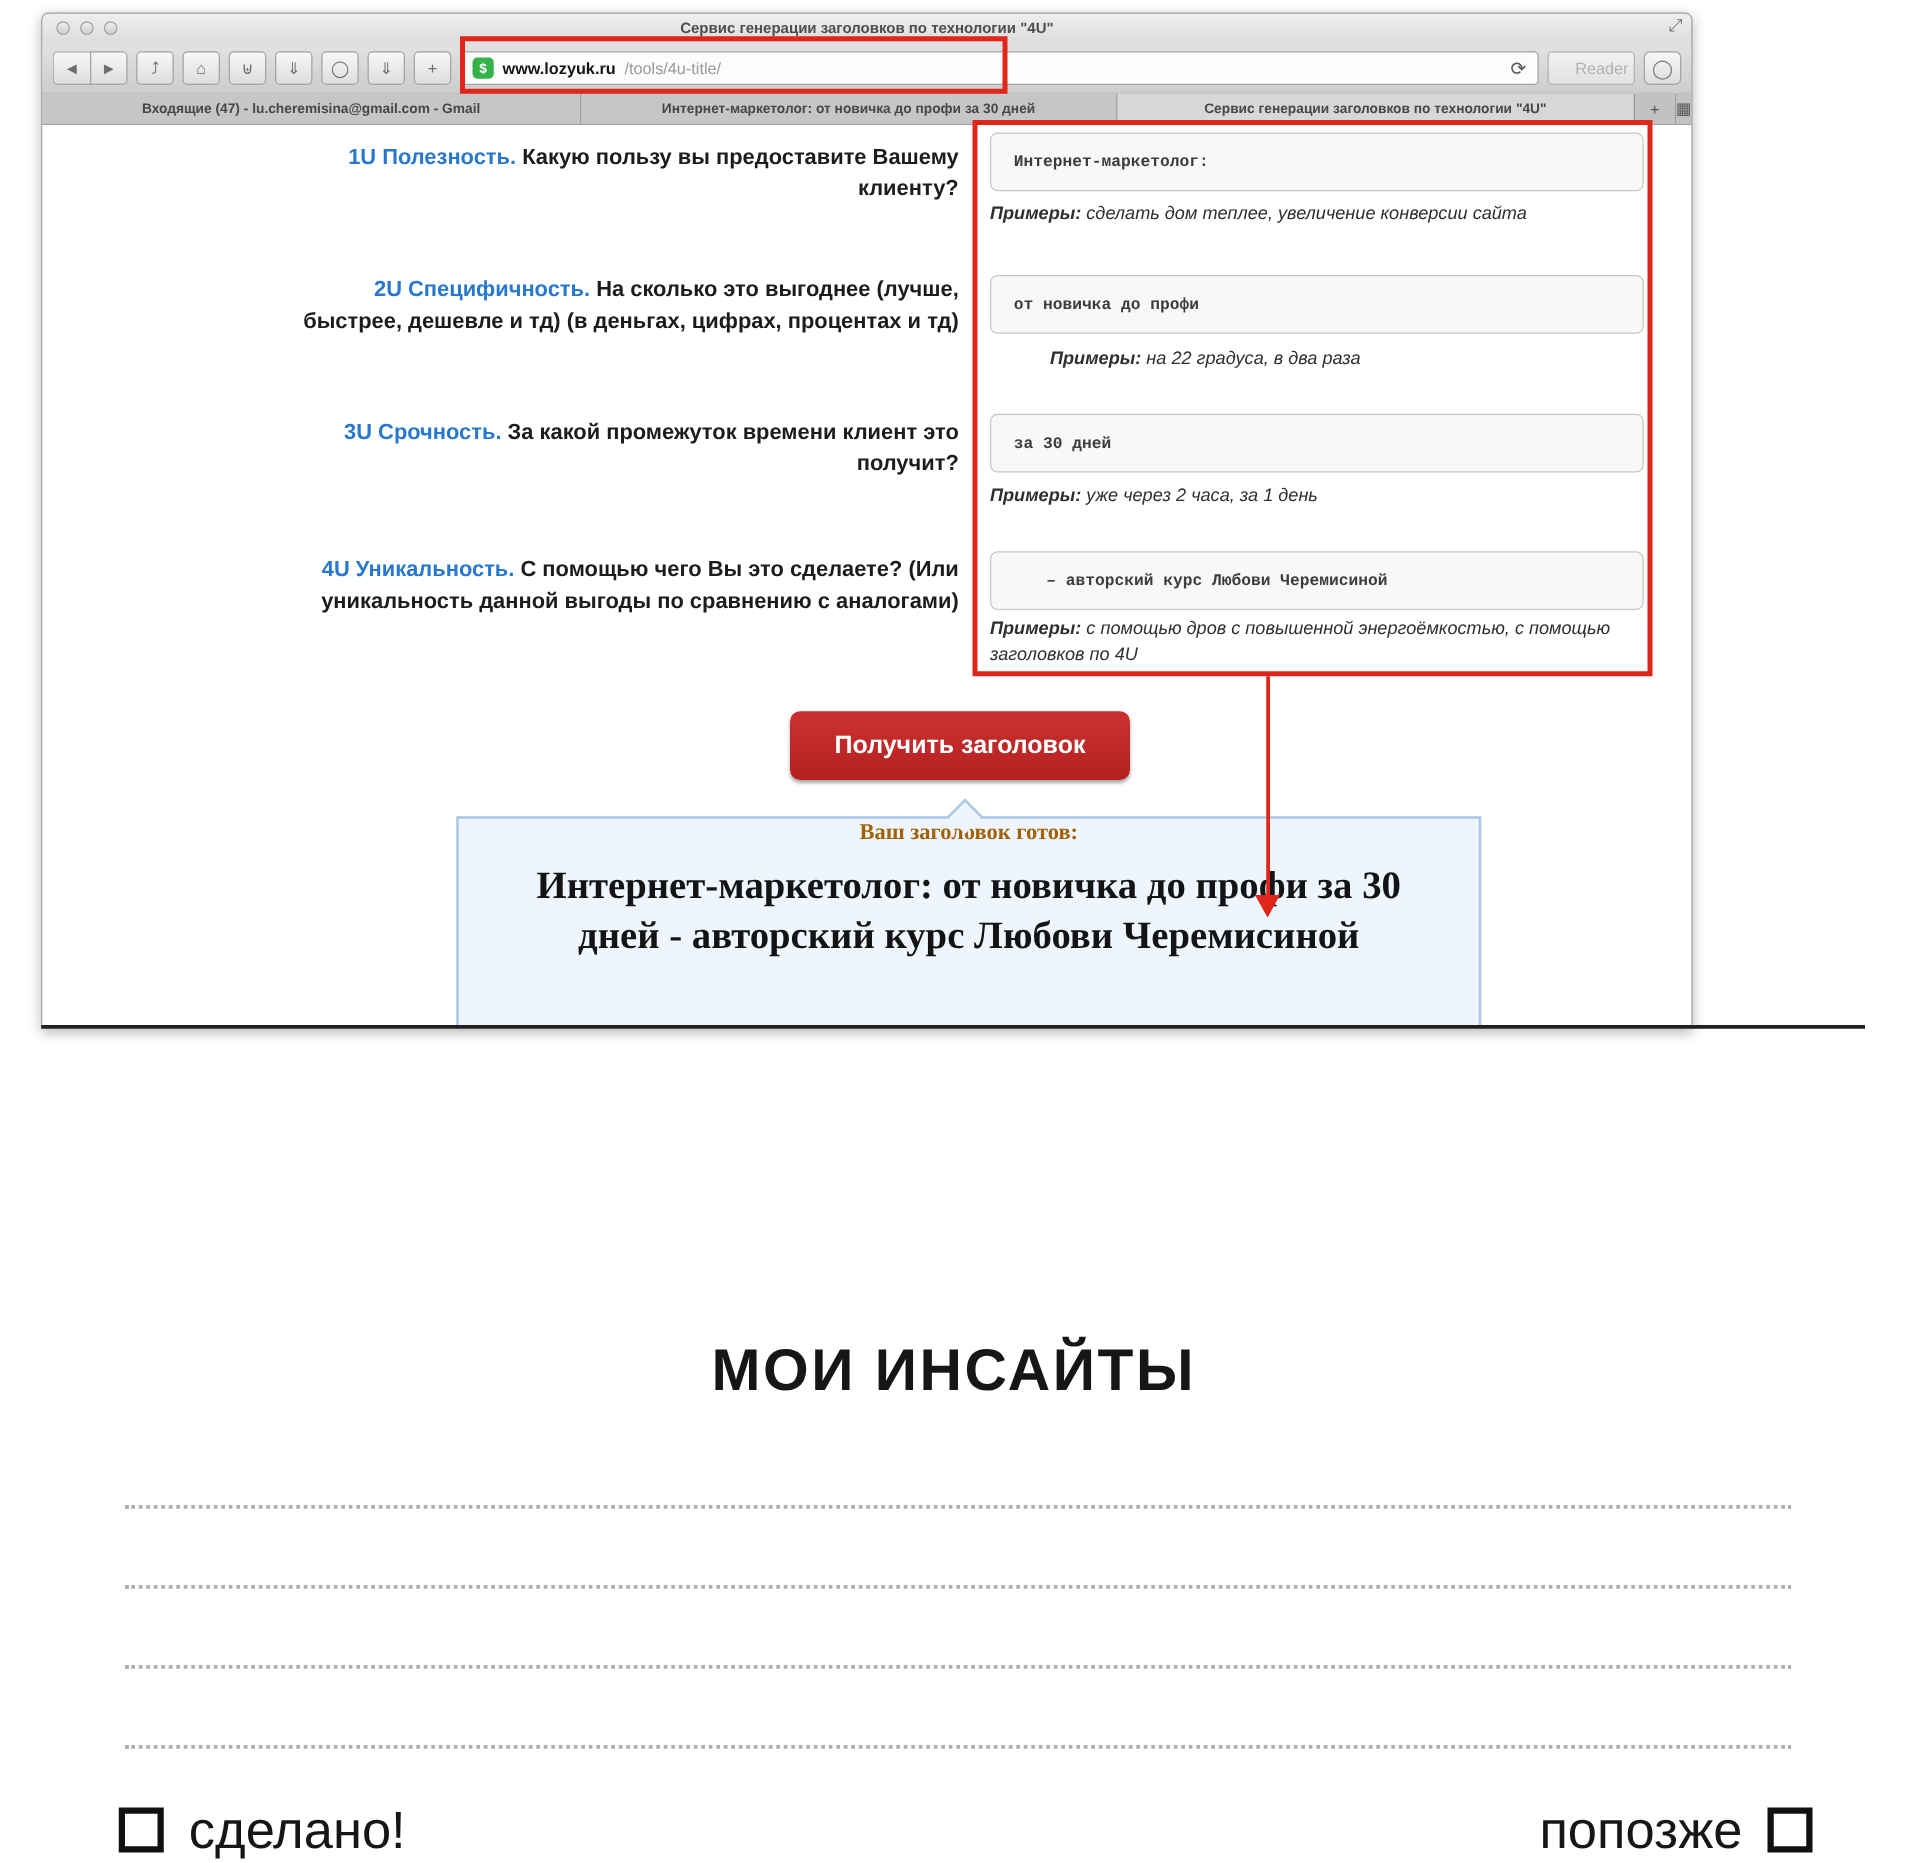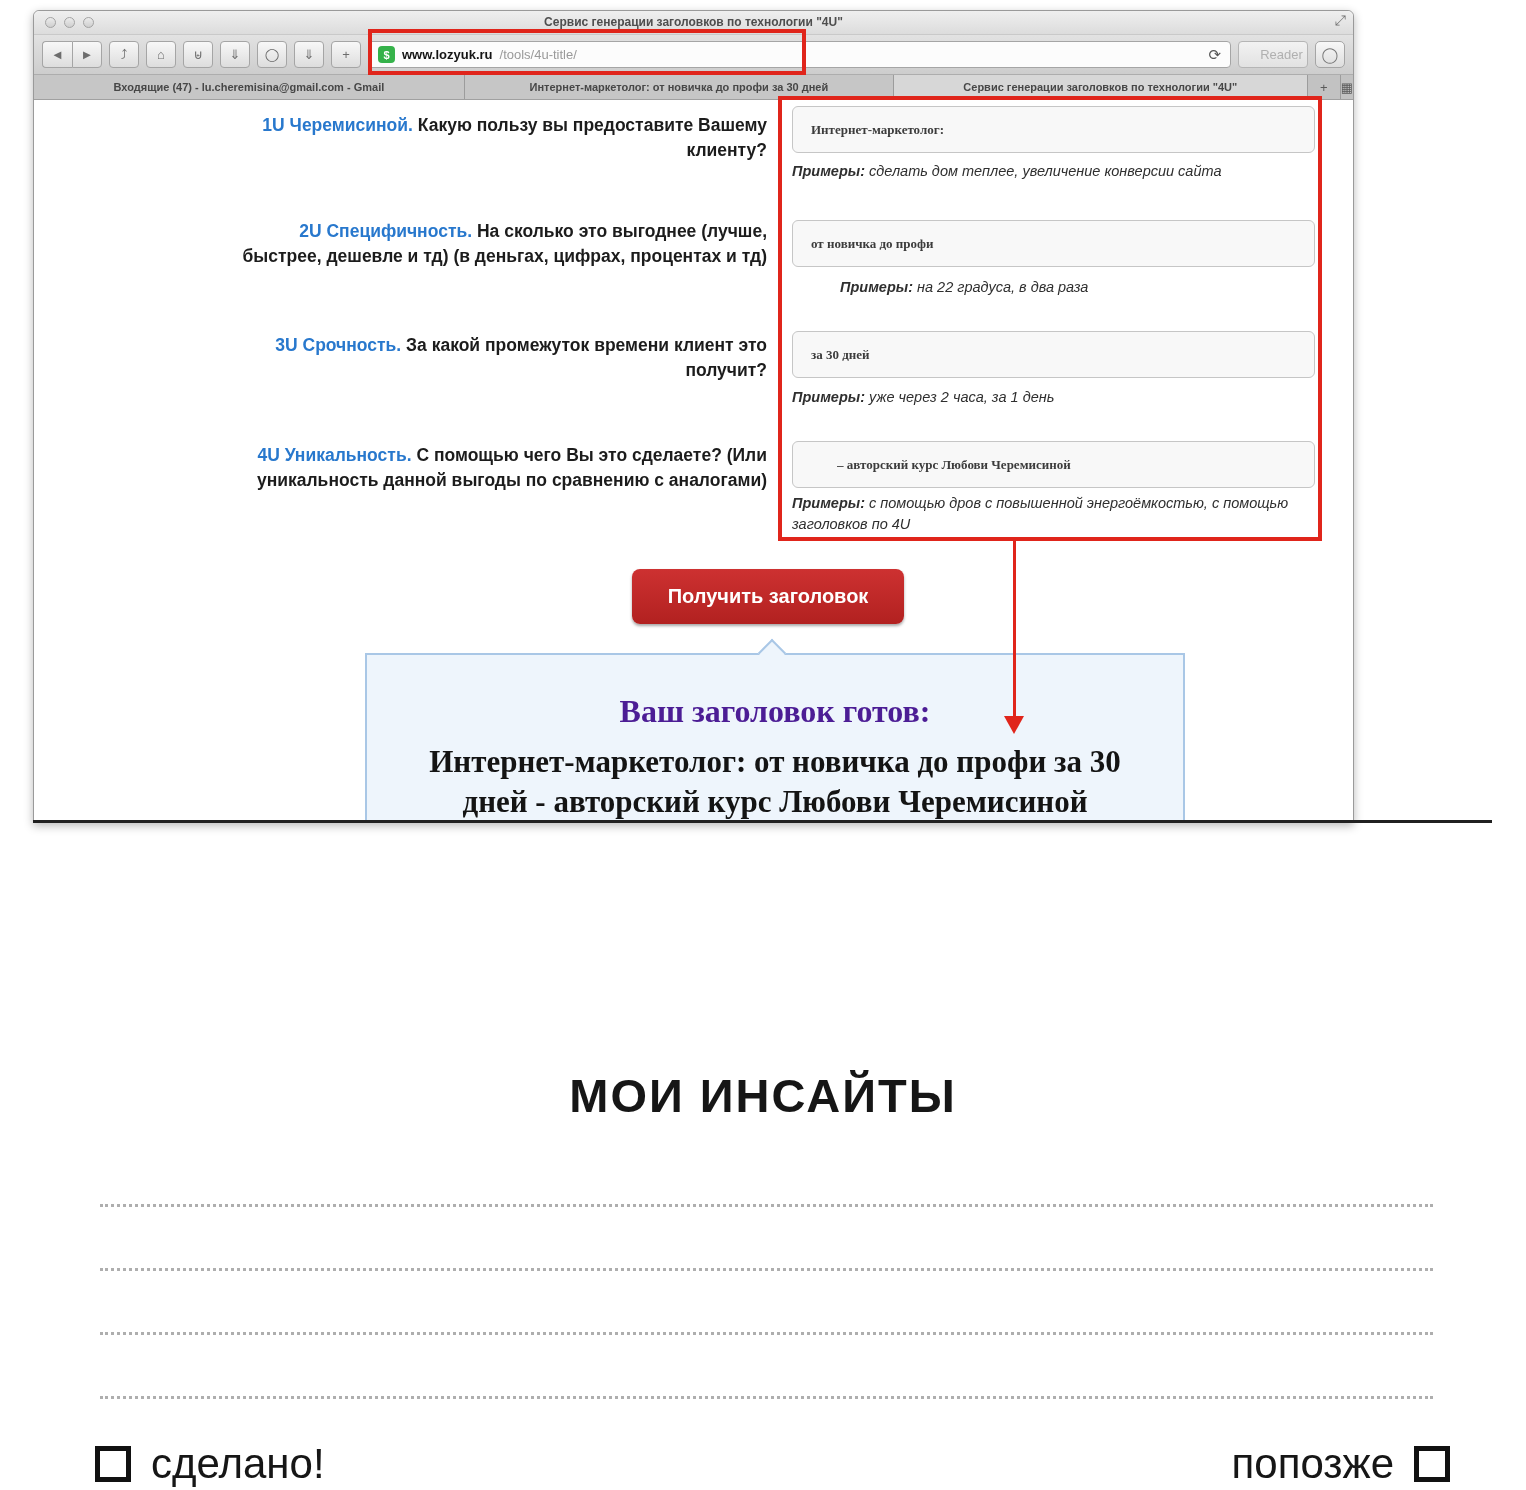--- a/index.html
+++ b/index.html
@@ -50,37 +50,37 @@
             display:flex; align-items:center; justify-content:center; border-right:1px solid #9c9c9c; }
 
   .page { position:relative; height:723px; background:#fff; overflow:hidden; }
 
   
   .q-label { position:absolute; left:196px; width:537px; text-align:right;
              font-size:17.5px; font-weight:bold; color:#1c1c1c; line-height:1.42; }
   .u-part { color:#2878cd; }
   .fld { position:absolute; left:758px; width:523px; height:47px; background:#f8f8f8;
          border:1px solid #c6c6c6; border-radius:6px; font-size:13px; font-weight:bold; color:#3c3c3c;
-         padding:0 18px; font-family:Liberation Serif, serif; }
+         padding:0 18px; font-family:Liberation Mono, monospace; }
   .example { position:absolute; left:758px; width:535px; font-style:italic; font-size:14.5px;
              color:#2f2f2f; line-height:1.45; }
   .example b { font-weight:bold; }
 
   .submit-btn { position:absolute; left:598px; top:469px; width:272px; height:55px;
                 background:linear-gradient(#cd3131,#b22120); border:none; border-radius:8px;
                 color:#fff; font-size:20px; font-weight:bold; box-shadow:0 2px 3px rgba(0,0,0,.35);
                 font-family:"Liberation Sans","DejaVu Sans",sans-serif; }
 
   
   .result { position:absolute; left:331px; top:553px; width:820px; height:172px;
             background:#eef5fc; border:2px solid #a9c7e6; text-align:center; }
   .result-caret { position:absolute; left:395px; top:-12px; width:20px; height:20px; background:#eef5fc;
                   border-left:2px solid #a9c7e6; border-top:2px solid #a9c7e6; transform:rotate(45deg); }
-  .result-heading { padding-top:38px; font-family:"Liberation Serif","DejaVu Serif",serif;
-                    font-size:32px; font-weight:bold; color:#4c1d95; }
+  .result-heading { font-family:"Liberation Serif","DejaVu Serif",serif;
+                    font-size:18px; font-weight:bold; color:#a16207; }
   .result-text { margin:12px auto 0; width:745px; font-family:"Liberation Serif","DejaVu Serif",serif;
                  font-size:31px; font-weight:600; color:#141414; line-height:1.28; }
 
   
   .anno-url { position:absolute; left:368px; top:29px; width:438px; height:46px;
               border:4px solid #e0251b; z-index:10; }
   .anno-form { position:absolute; left:778px; top:96px; width:544px; height:445px;
                border:4px solid #e0251b; z-index:10; }
   .arrow-stem { position:absolute; left:1013px; top:541px; width:3px; height:175px;
                 background:#e0251b; z-index:10; }
@@ -161,21 +161,21 @@
     <div class="tab" style="width:478px;">Входящие (47) - lu.cheremisina@gmail.com - Gmail</div>
     <div class="tab" style="width:476px;">Интернет-маркетолог: от новичка до профи за 30 дней</div>
     <div class="tab active" style="width:459px;">Сервис генерации заголовков по технологии "4U"</div>
     <div class="tab-sm">+</div>
     <div class="tab-sm" style="flex:1;border-right:none;">▦</div>
   </div>
 
   <div class="page">
 
     <div class="q-label" style="top:13px;">
-      <span class="u-part">1U Черемисиной.</span>
+      <span class="u-part">1U Полезность.</span>
       <span>Какую пользу вы предоставите Вашему клиенту?</span>
     </div>
     <input class="fld" style="top: 6px;" value="Интернет-маркетолог:">
     <div class="example" style="top:61px;">
       <b>Примеры:</b>
       <span>сделать дом теплее, увеличение конверсии сайта</span>
     </div>
 
     <div class="q-label" style="top:119px;">
       <span class="u-part">2U Специфичность.</span>

